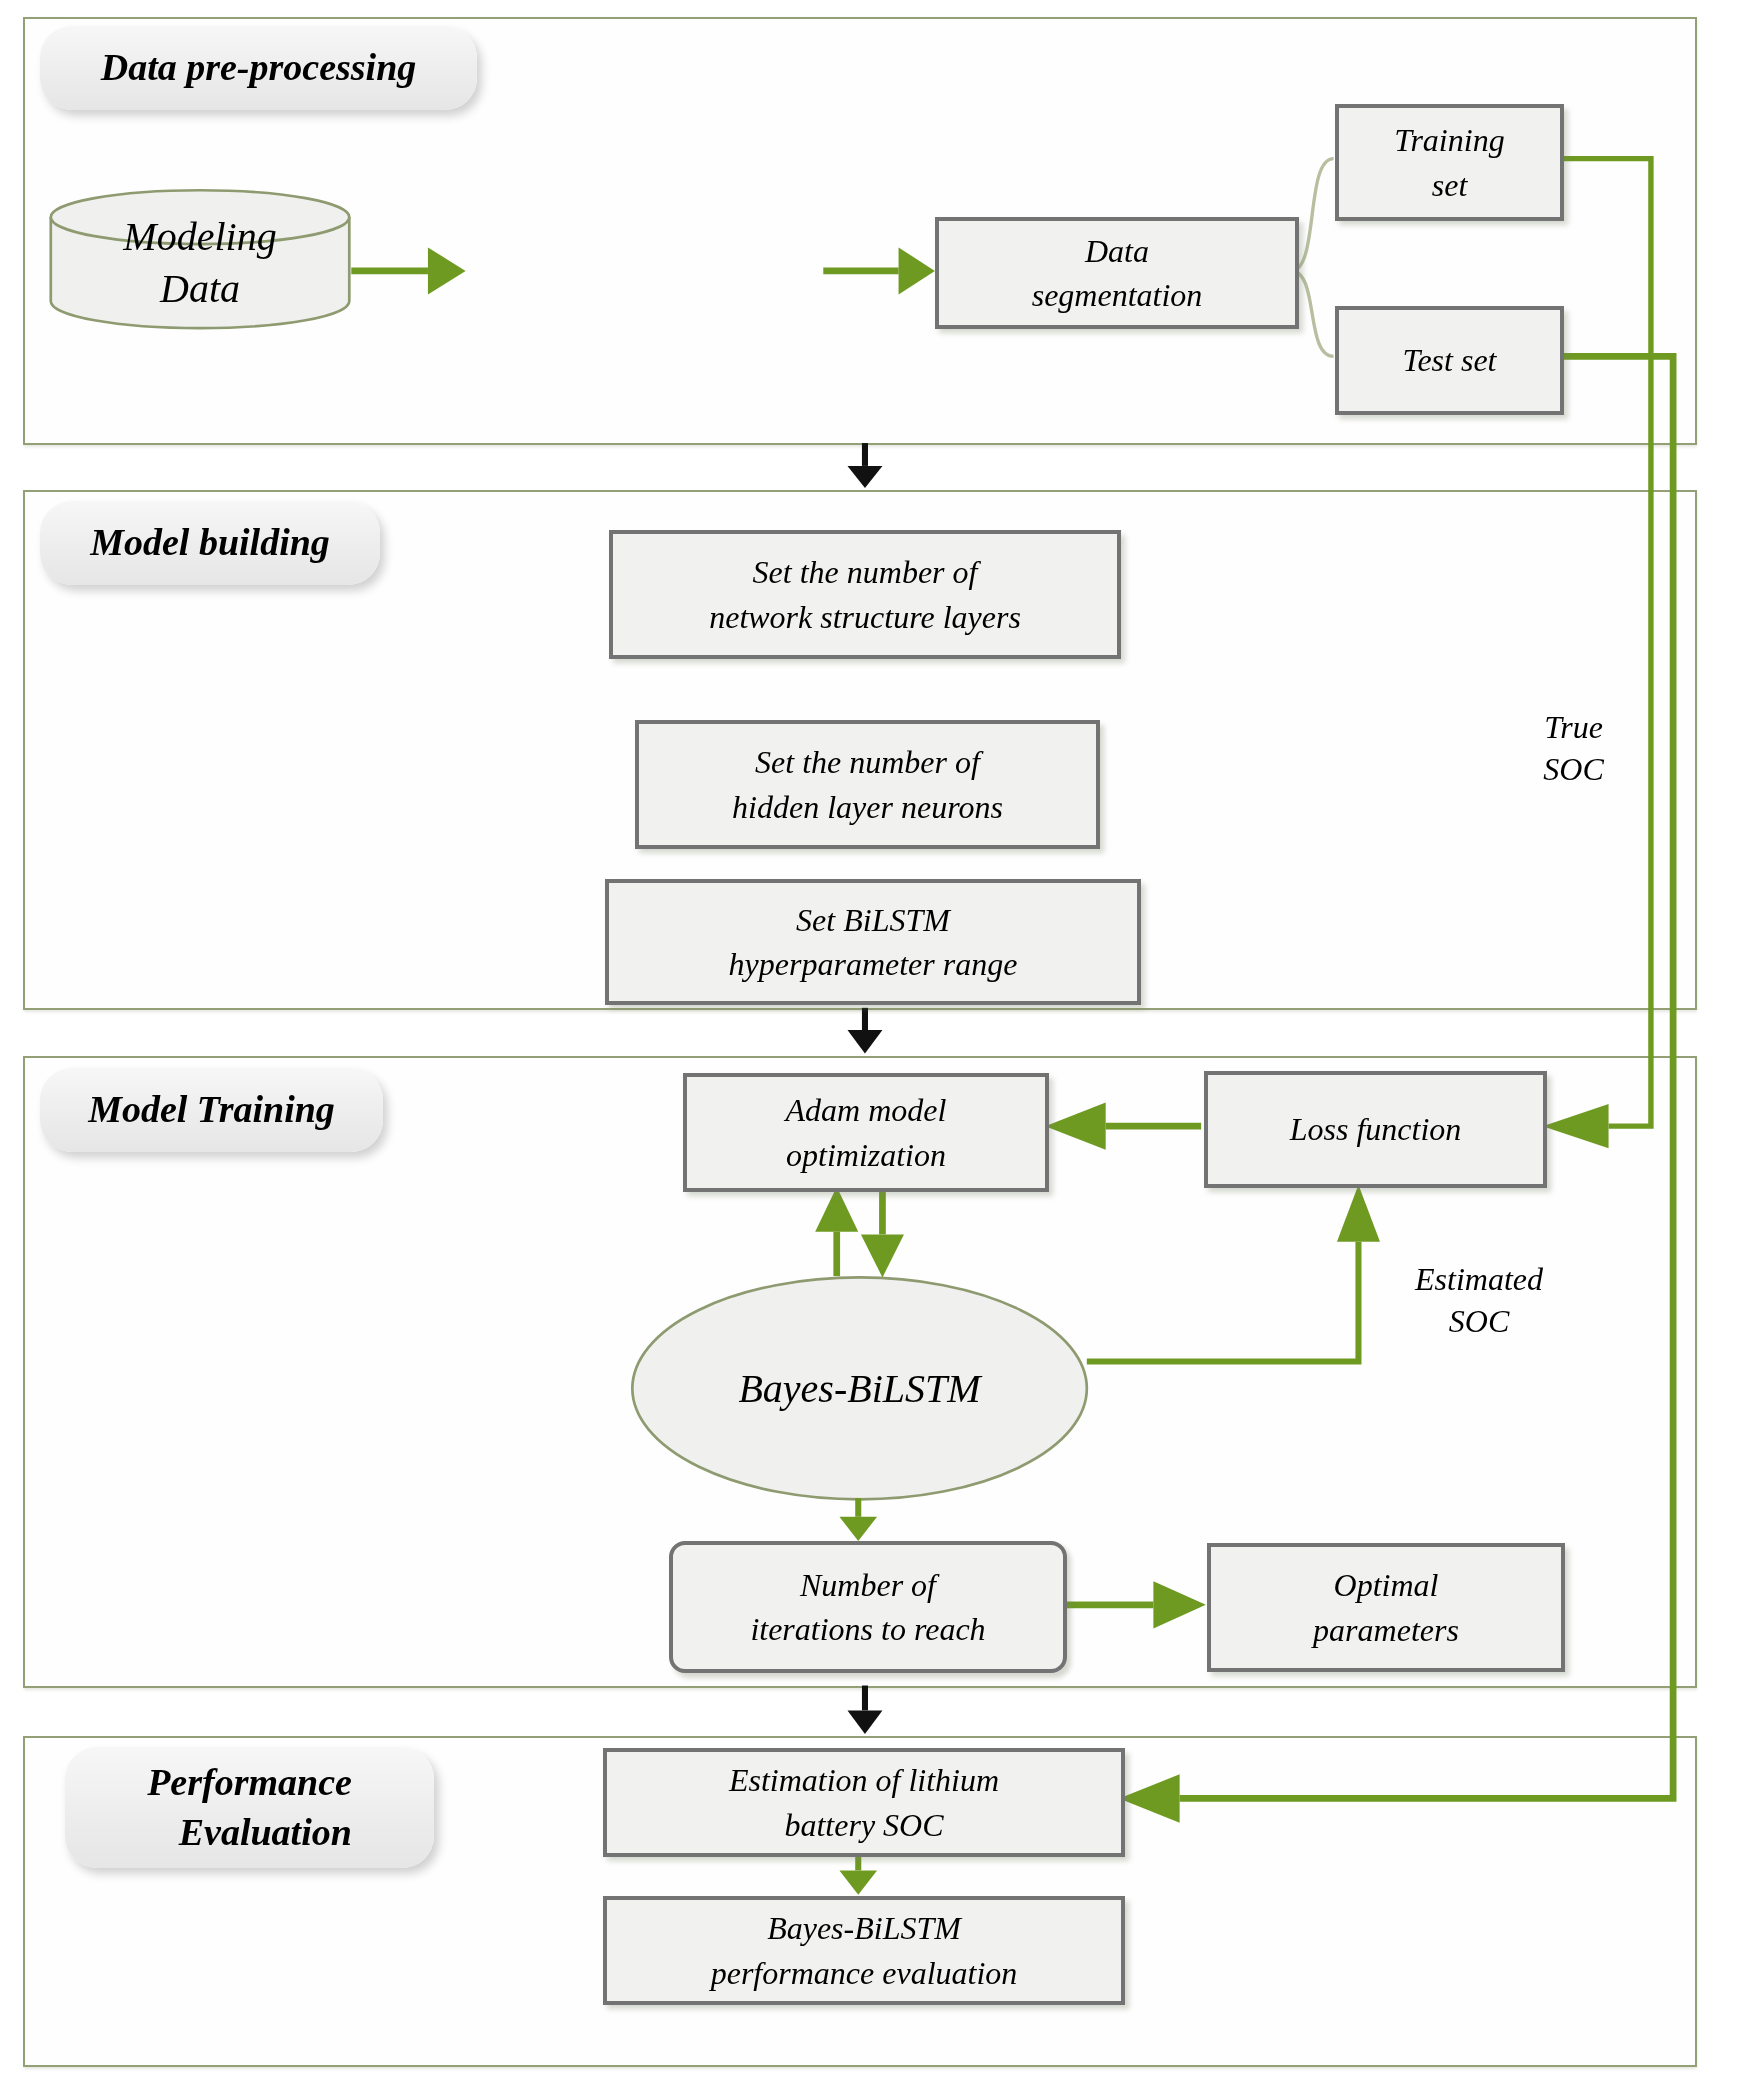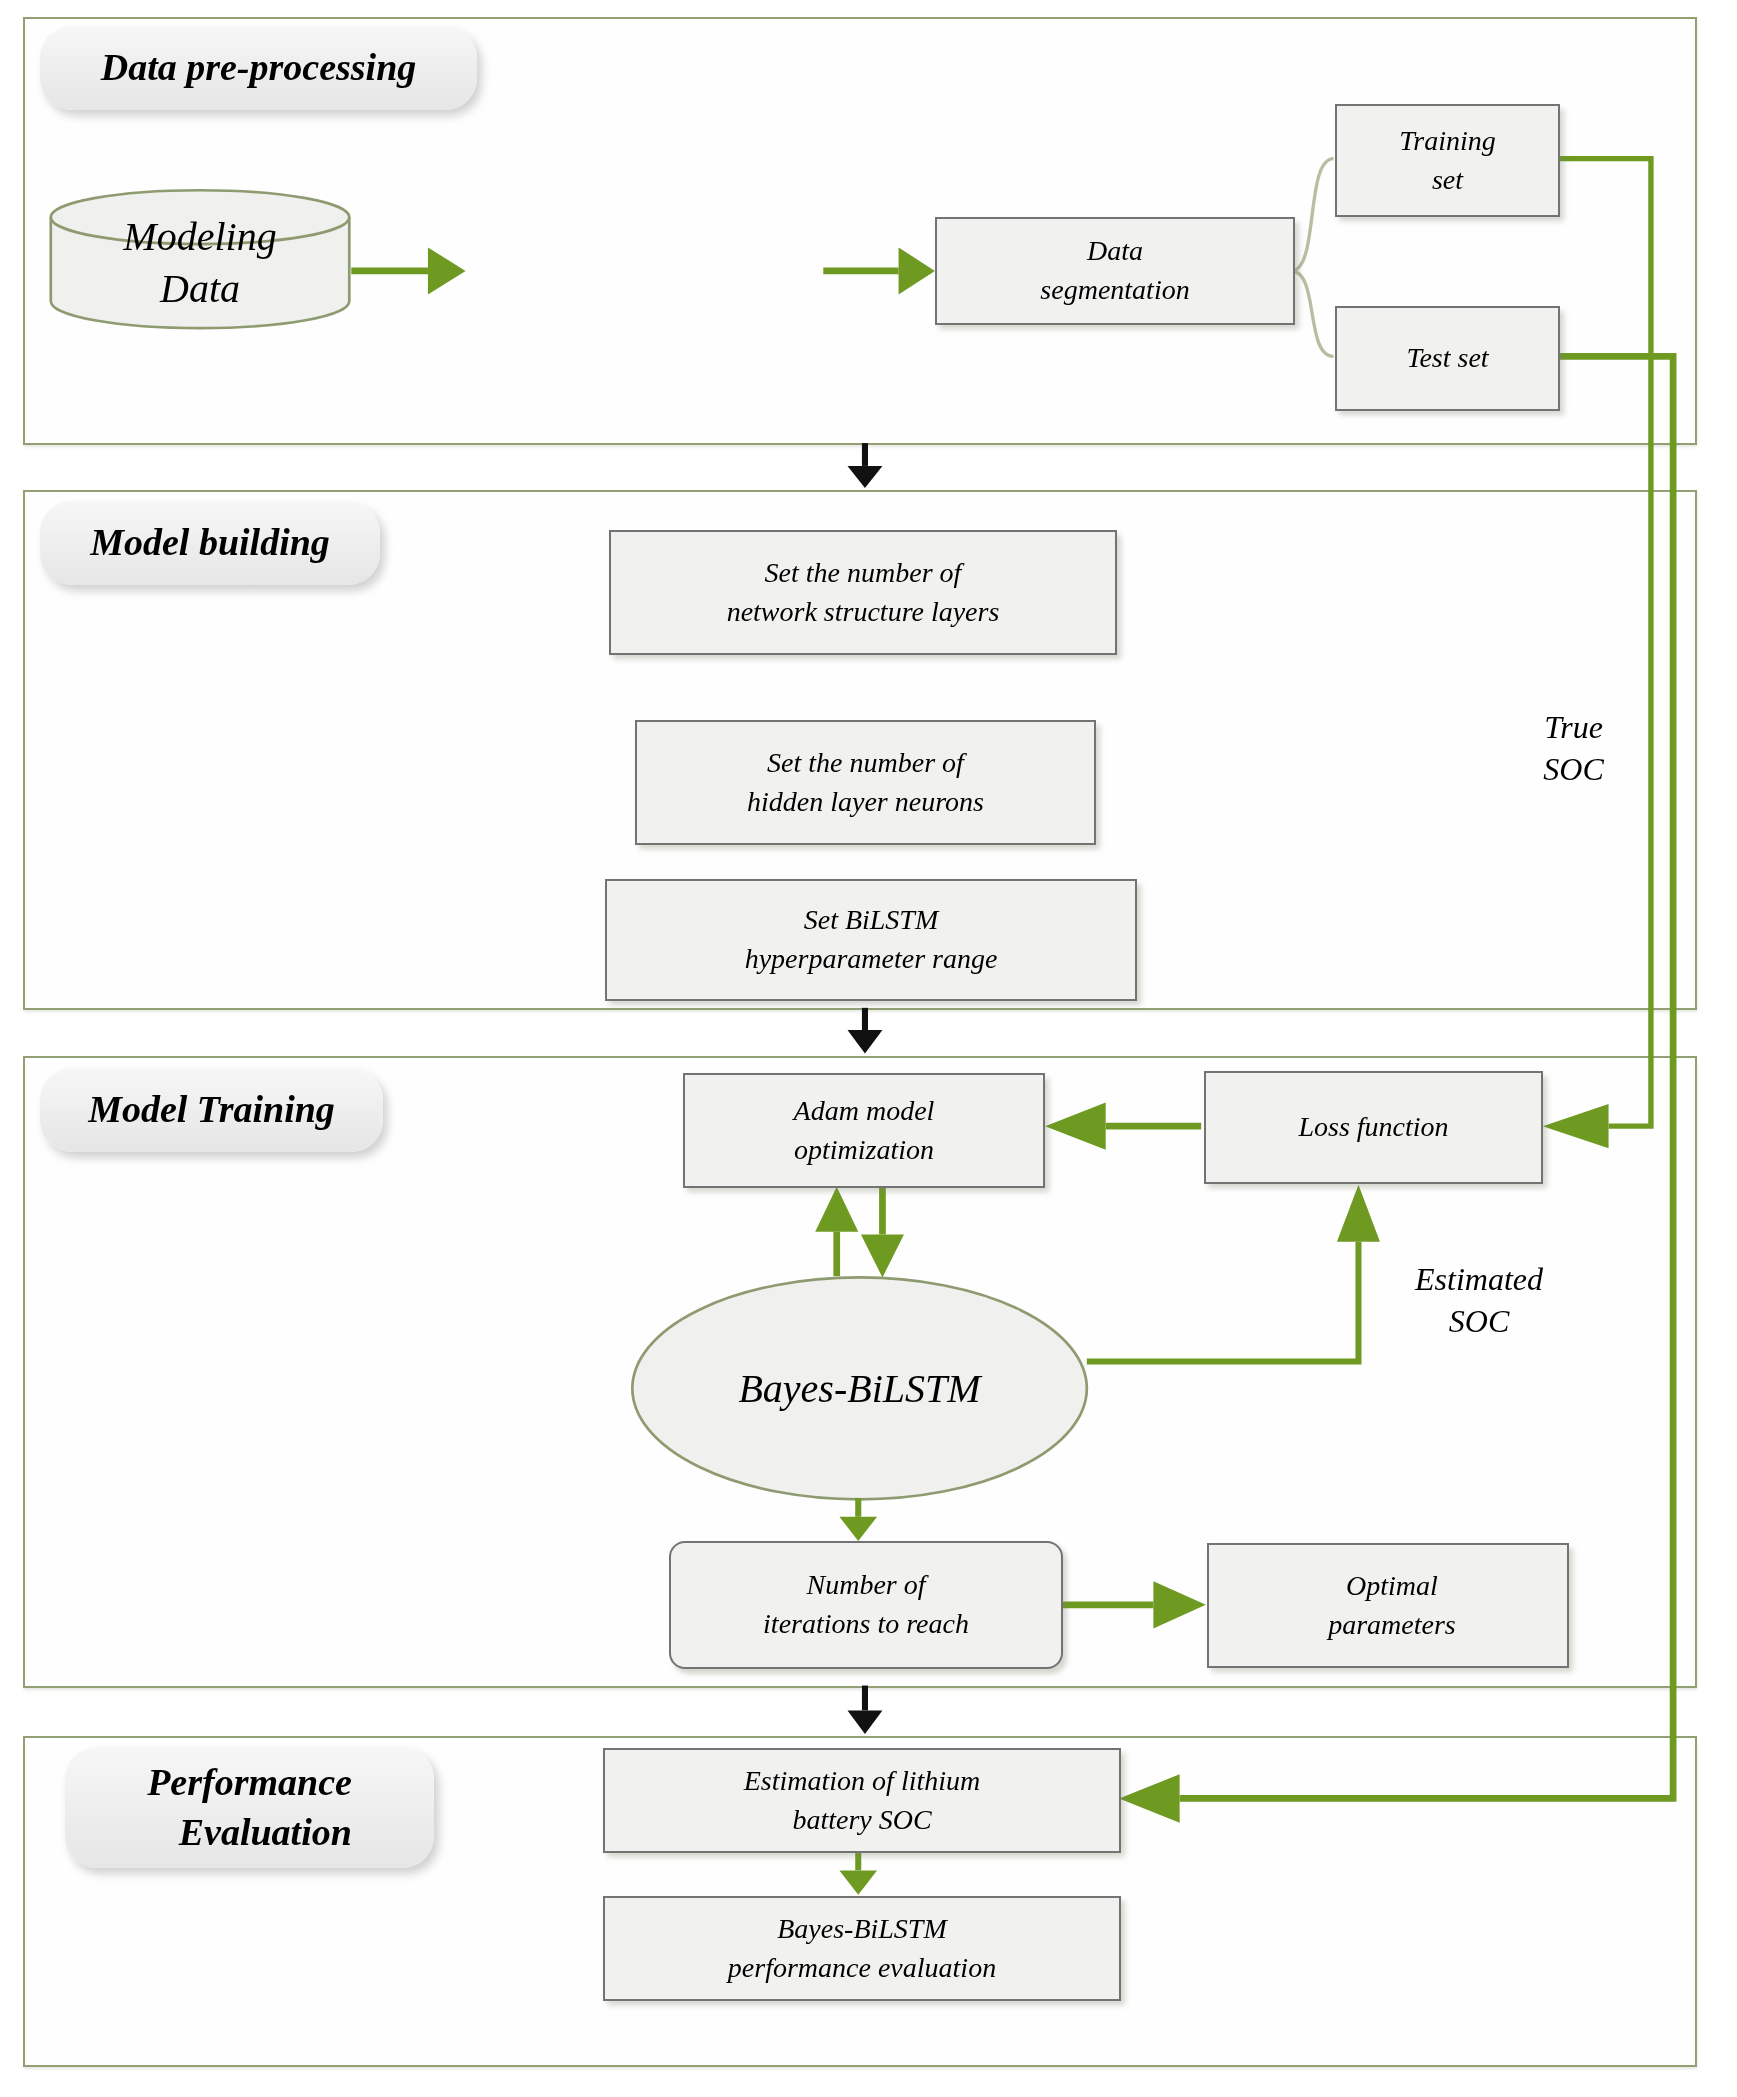--- a/index.html
+++ b/index.html
@@ -12,23 +12,23 @@
     box-shadow:1.3px 2px 2.7px rgba(150,155,130,.25);
   }
   .pill{
     position:absolute;display:flex;align-items:center;justify-content:center;
     background:linear-gradient(180deg,#f7f7f7 0%,#ededed 55%,#e6e6e6 100%);
     border-radius:32px;box-shadow:4.7px 6px 9.4px rgba(0,0,0,.18);
     font-weight:bold;font-size:38px;line-height:1.3;text-align:center;white-space:pre-line;
   }
   .box{
     position:absolute;display:flex;align-items:center;justify-content:center;
-    background:#f1f1ef;border:2px solid #737373;
+    background:#f1f1ef;border:4px solid #737373;
     box-shadow:4px 4.7px 5.4px rgba(120,130,100,.30);
-    font-size:28px;line-height:1.38;text-align:center;white-space:pre-line;z-index:3;
+    font-size:32px;line-height:1.38;text-align:center;white-space:pre-line;z-index:3;
   }
   .floating-label{
     position:absolute;display:flex;align-items:center;justify-content:center;
     font-size:32px;line-height:1.3;text-align:center;white-space:pre-line;z-index:3;
   }
   .shape-label{
     position:absolute;display:flex;align-items:center;justify-content:center;
     font-size:40px;line-height:1.3;text-align:center;white-space:pre-line;z-index:3;
   }
   svg.wires{position:absolute;left:0;top:0;z-index:2;}
@@ -163,21 +163,21 @@
 SOC</div>
 
   <div class="box" style="left:683px;top:1073px;width:358px;height:111px;">Adam model
 optimization</div>
   <div class="box" style="left:1204px;top:1071px;width:335px;height:109px;">Loss function</div>
   <div class="shape-label" style="left:632px;top:1365px;width:455px;height:47px;">Bayes-BiLSTM</div>
   <div class="floating-label" style="left:1375px;top:1247px;width:208px;height:108px;">Estimated
 SOC</div>
   <div class="box" style="left:669px;top:1541px;width:390px;height:124px;border-radius:16px;">Number of
 iterations to reach</div>
-  <div class="box" style="left:1207px;top:1543px;width:350px;height:121px;padding-left:8px;">Optimal
+  <div class="box" style="left:1207px;top:1543px;width:350px;height:121px;">Optimal
 parameters</div>
 
   <div class="box" style="left:603px;top:1748px;width:514px;height:101px;">Estimation of lithium
 battery SOC</div>
   <div class="box" style="left:603px;top:1896px;width:514px;height:101px;">Bayes-BiLSTM
 performance evaluation</div>
 
 </div>
 
 

